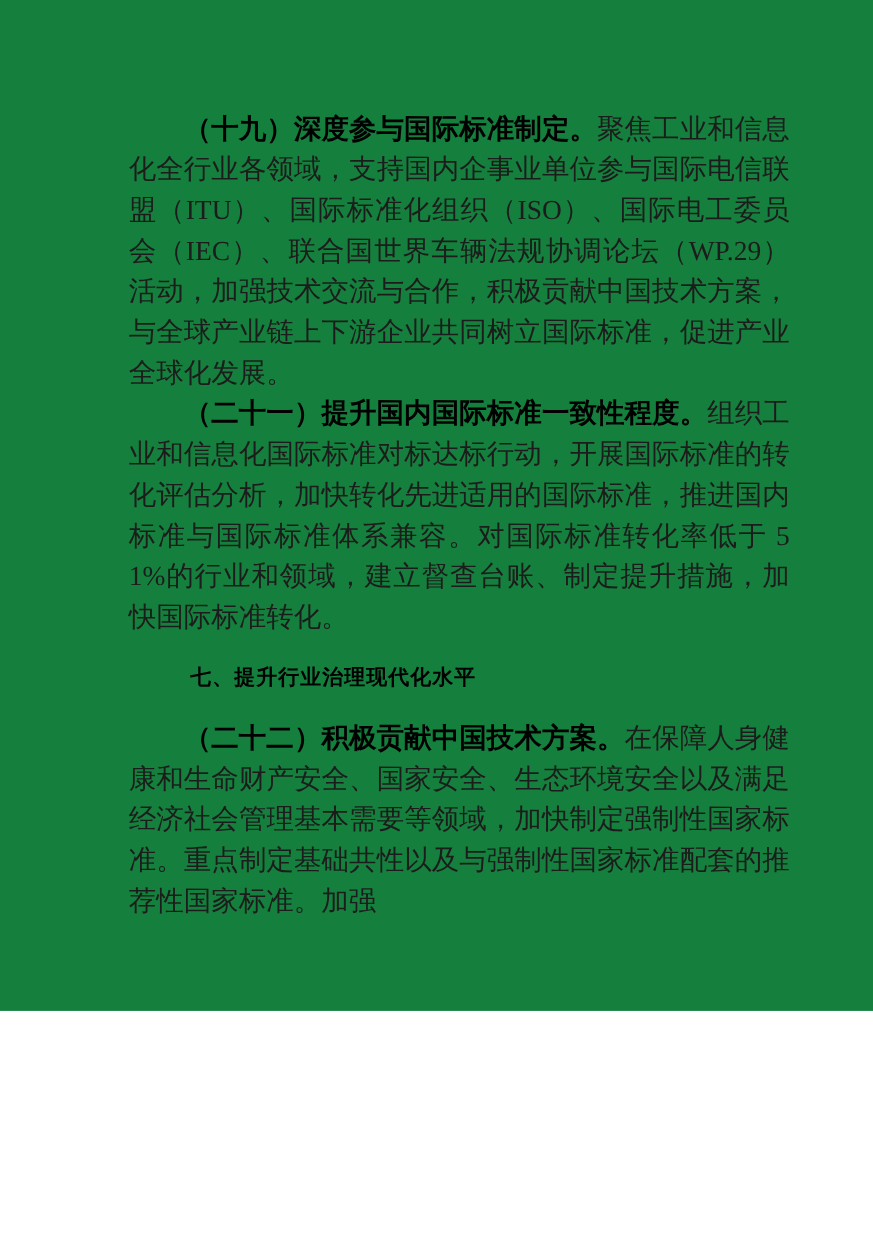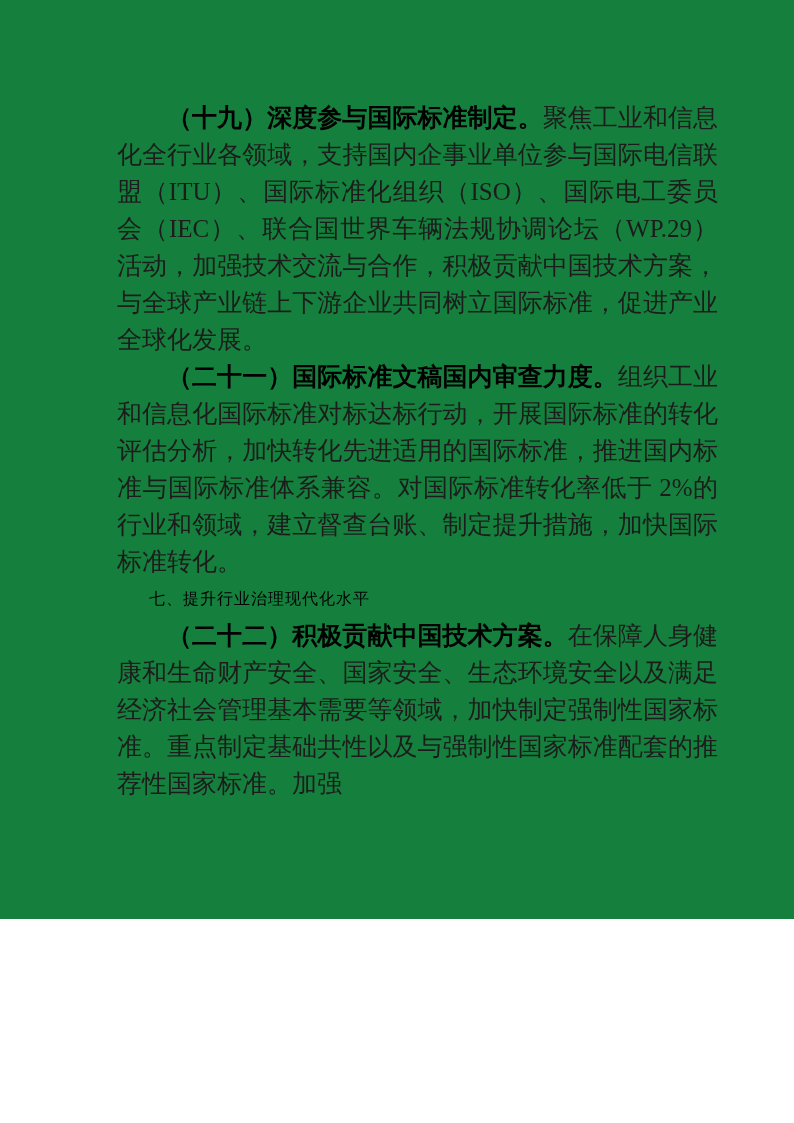--- a/index.html
+++ b/index.html
@@ -30,25 +30,25 @@
     text-indent: 2em;
     text-align: justify;
     text-justify: inter-character;
     word-break: break-all;
   }
   p.para .lead {
     font-weight: bold;
     color: #000000;
   }
   h2.section {
-    margin: 0;
+    margin: 18px;
     font-family: "Liberation Sans", "DejaVu Sans", sans-serif;
-    font-weight: normal;
+    font-weight: bold;
     color: #000000;
-    font-size: 16px;
+    font-size: 19px;
     line-height: 37px;
     text-indent: 2em;
     letter-spacing: 1px;
   }
   .footer {
     position: absolute;
     top: 1030px;
     left: 0;
     width: 794px;
     text-align: center;
@@ -61,21 +61,21 @@
 </style>
 </head>
 <body>
 
 <div class="page">
   <div class="content">
 
     <p class="para"><span class="lead">（十九）深度参与国际标准制定。</span><span class="body-text">聚焦工业和信息化全行业各领域，支持国内企事业单位参与国际电信联盟（ITU）、国际标准化组织（ISO）、国际电工委员会（IEC）、联合国世界车辆法规协调论坛（WP.29）活动，加强技术交流与合作，积极贡献中国技术方案，与全球产业链上下游企业共同树立国际标准，促进产业全球化发展。</span></p>
 
 
-    <p class="para"><span class="lead">（二十一）国际标准文稿国内审查力度。</span><span class="body-text">组织工业和信息化国际标准对标达标行动，开展国际标准的转化评估分析，加快转化先进适用的国际标准，推进国内标准与国际标准体系兼容。对国际标准转化率低于 2%的行业和领域，建立督查台账、制定提升措施，加快国际标准转化。</span></p>
+    <p class="para"><span class="lead">（二十一）提升国内国际标准一致性程度。</span><span class="body-text">组织工业和信息化国际标准对标达标行动，开展国际标准的转化评估分析，加快转化先进适用的国际标准，推进国内标准与国际标准体系兼容。对国际标准转化率低于 51%的行业和领域，建立督查台账、制定提升措施，加快国际标准转化。</span></p>
 
     <h2 class="section">七、提升行业治理现代化水平</h2>
 
     <p class="para"><span class="lead">（二十二）积极贡献中国技术方案。</span><span class="body-text">在保障人身健康和生命财产安全、国家安全、生态环境安全以及满足经济社会管理基本需要等领域，加快制定强制性国家标准。重点制定基础共性以及与强制性国家标准配套的推荐性国家标准。加强</span></p>
 
   </div>
 
   <div class="footer">
     <span class="page-number">7</span>
   </div>

